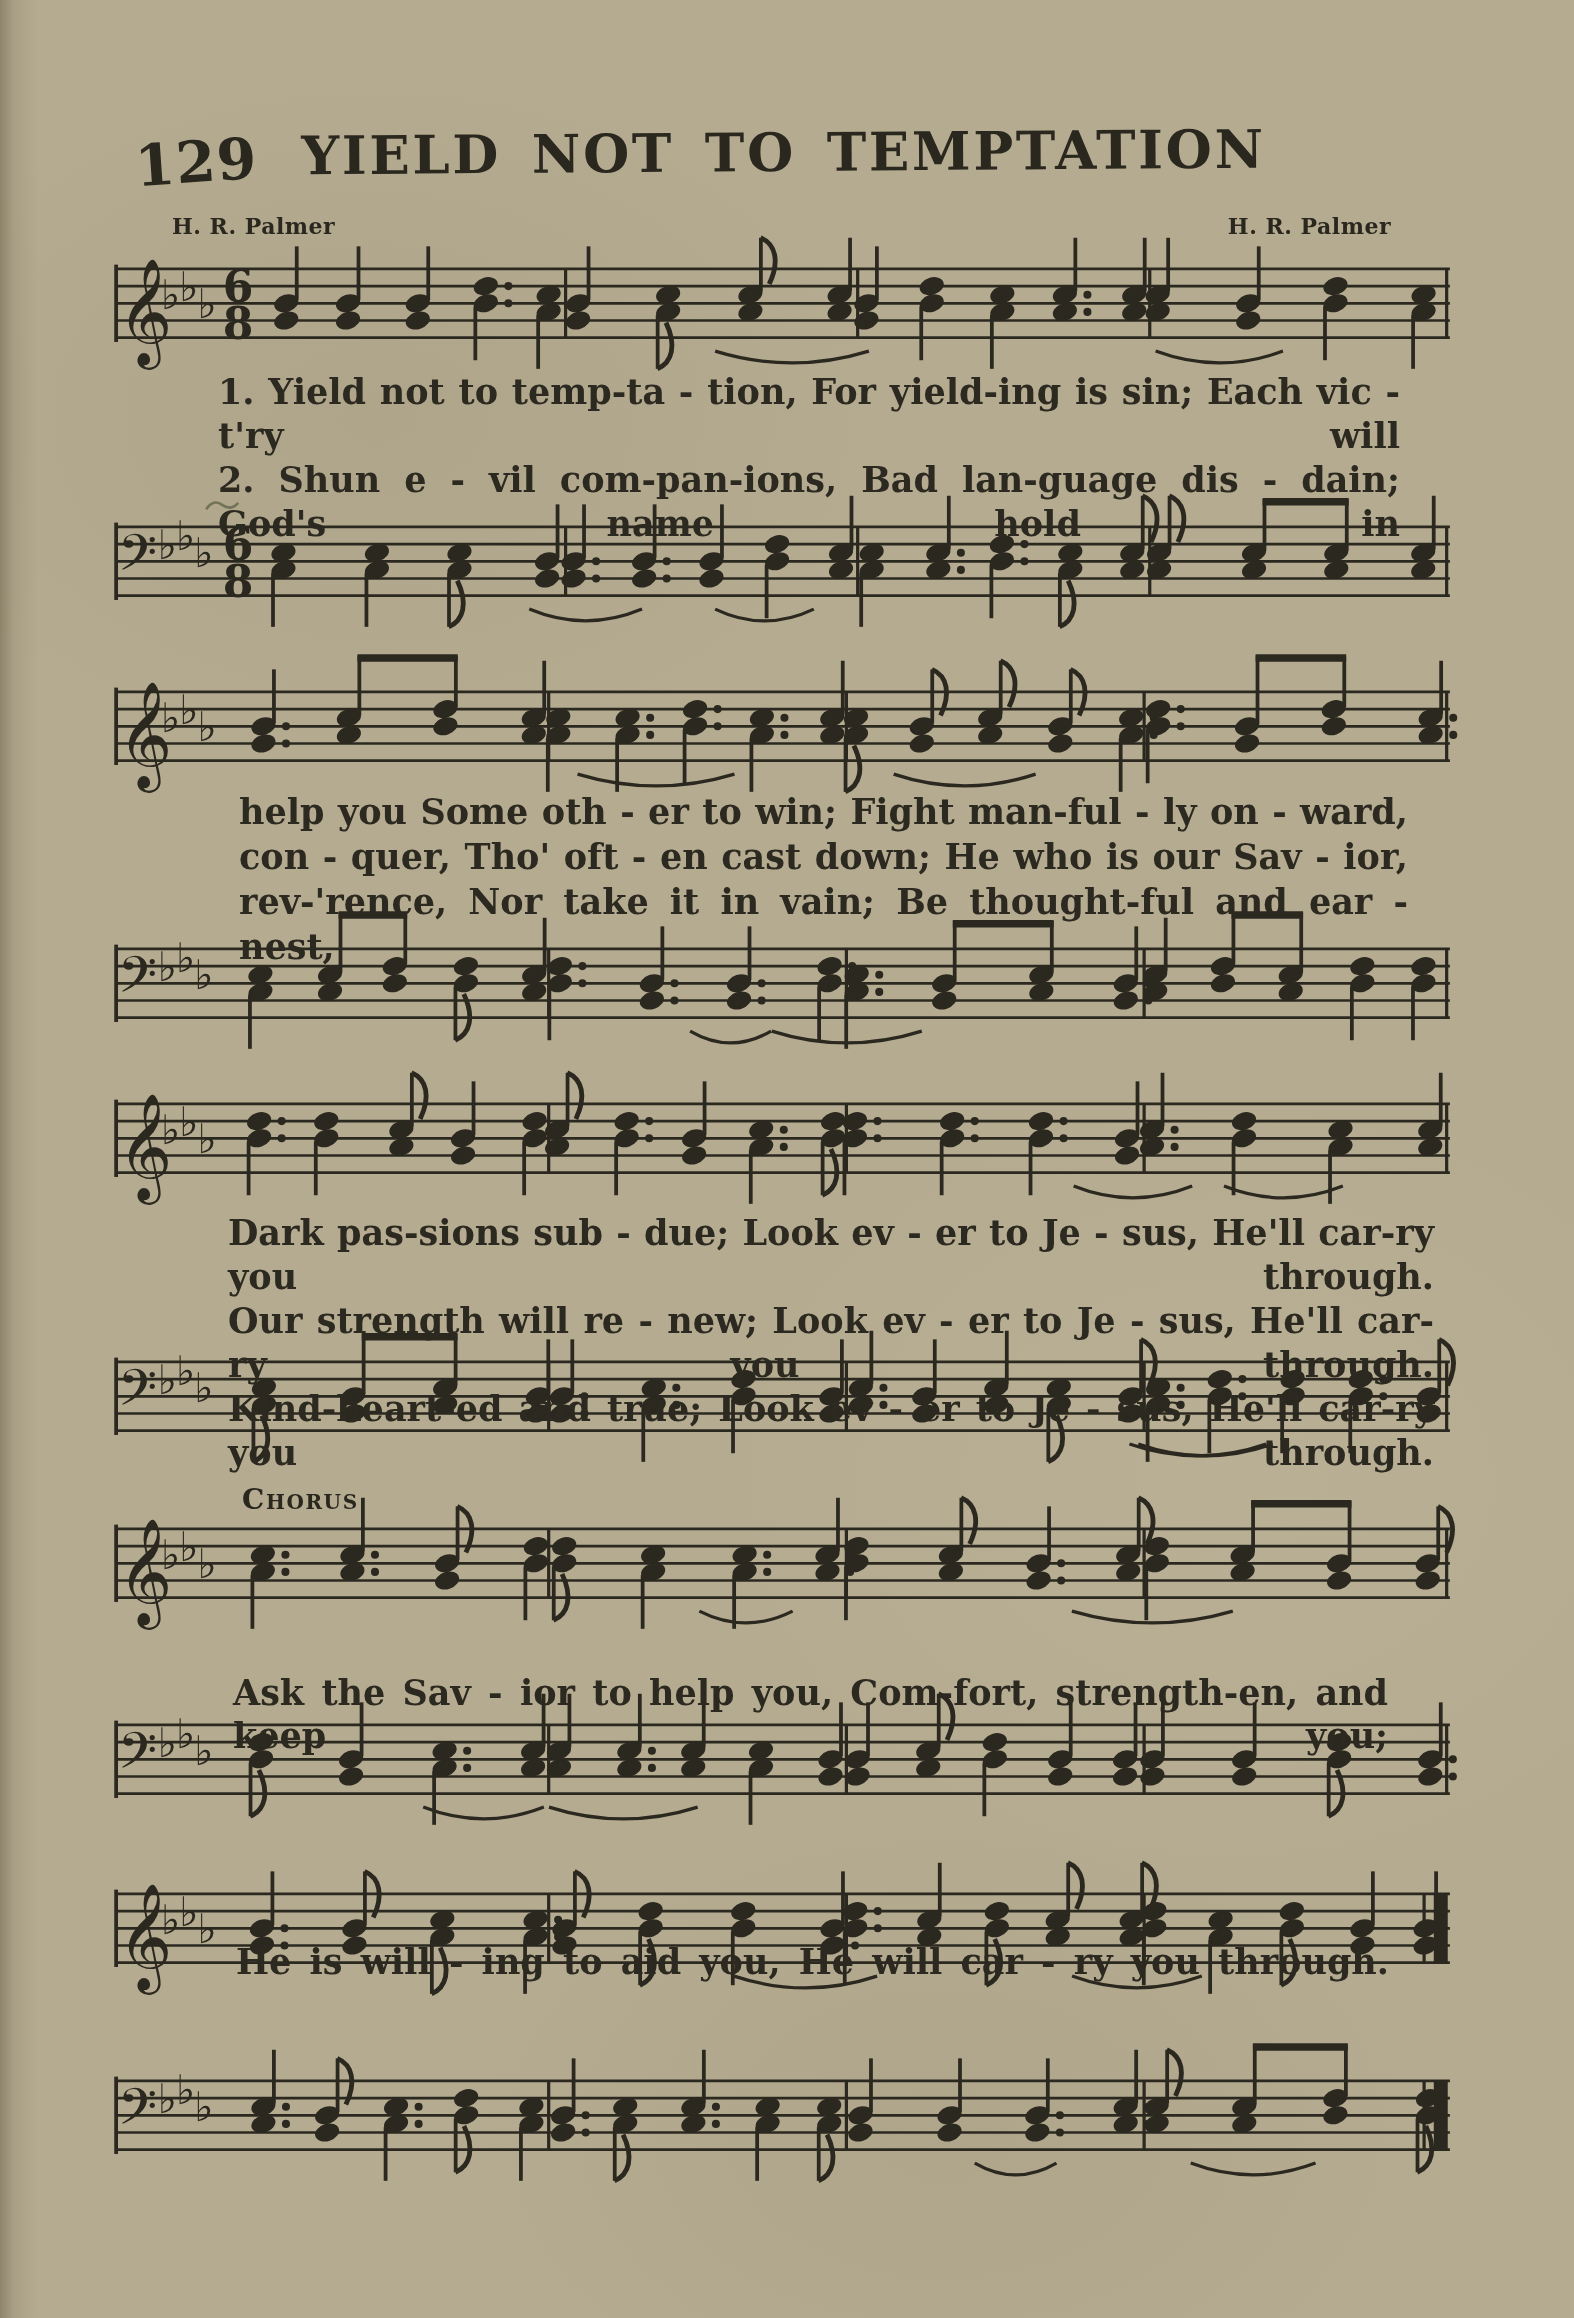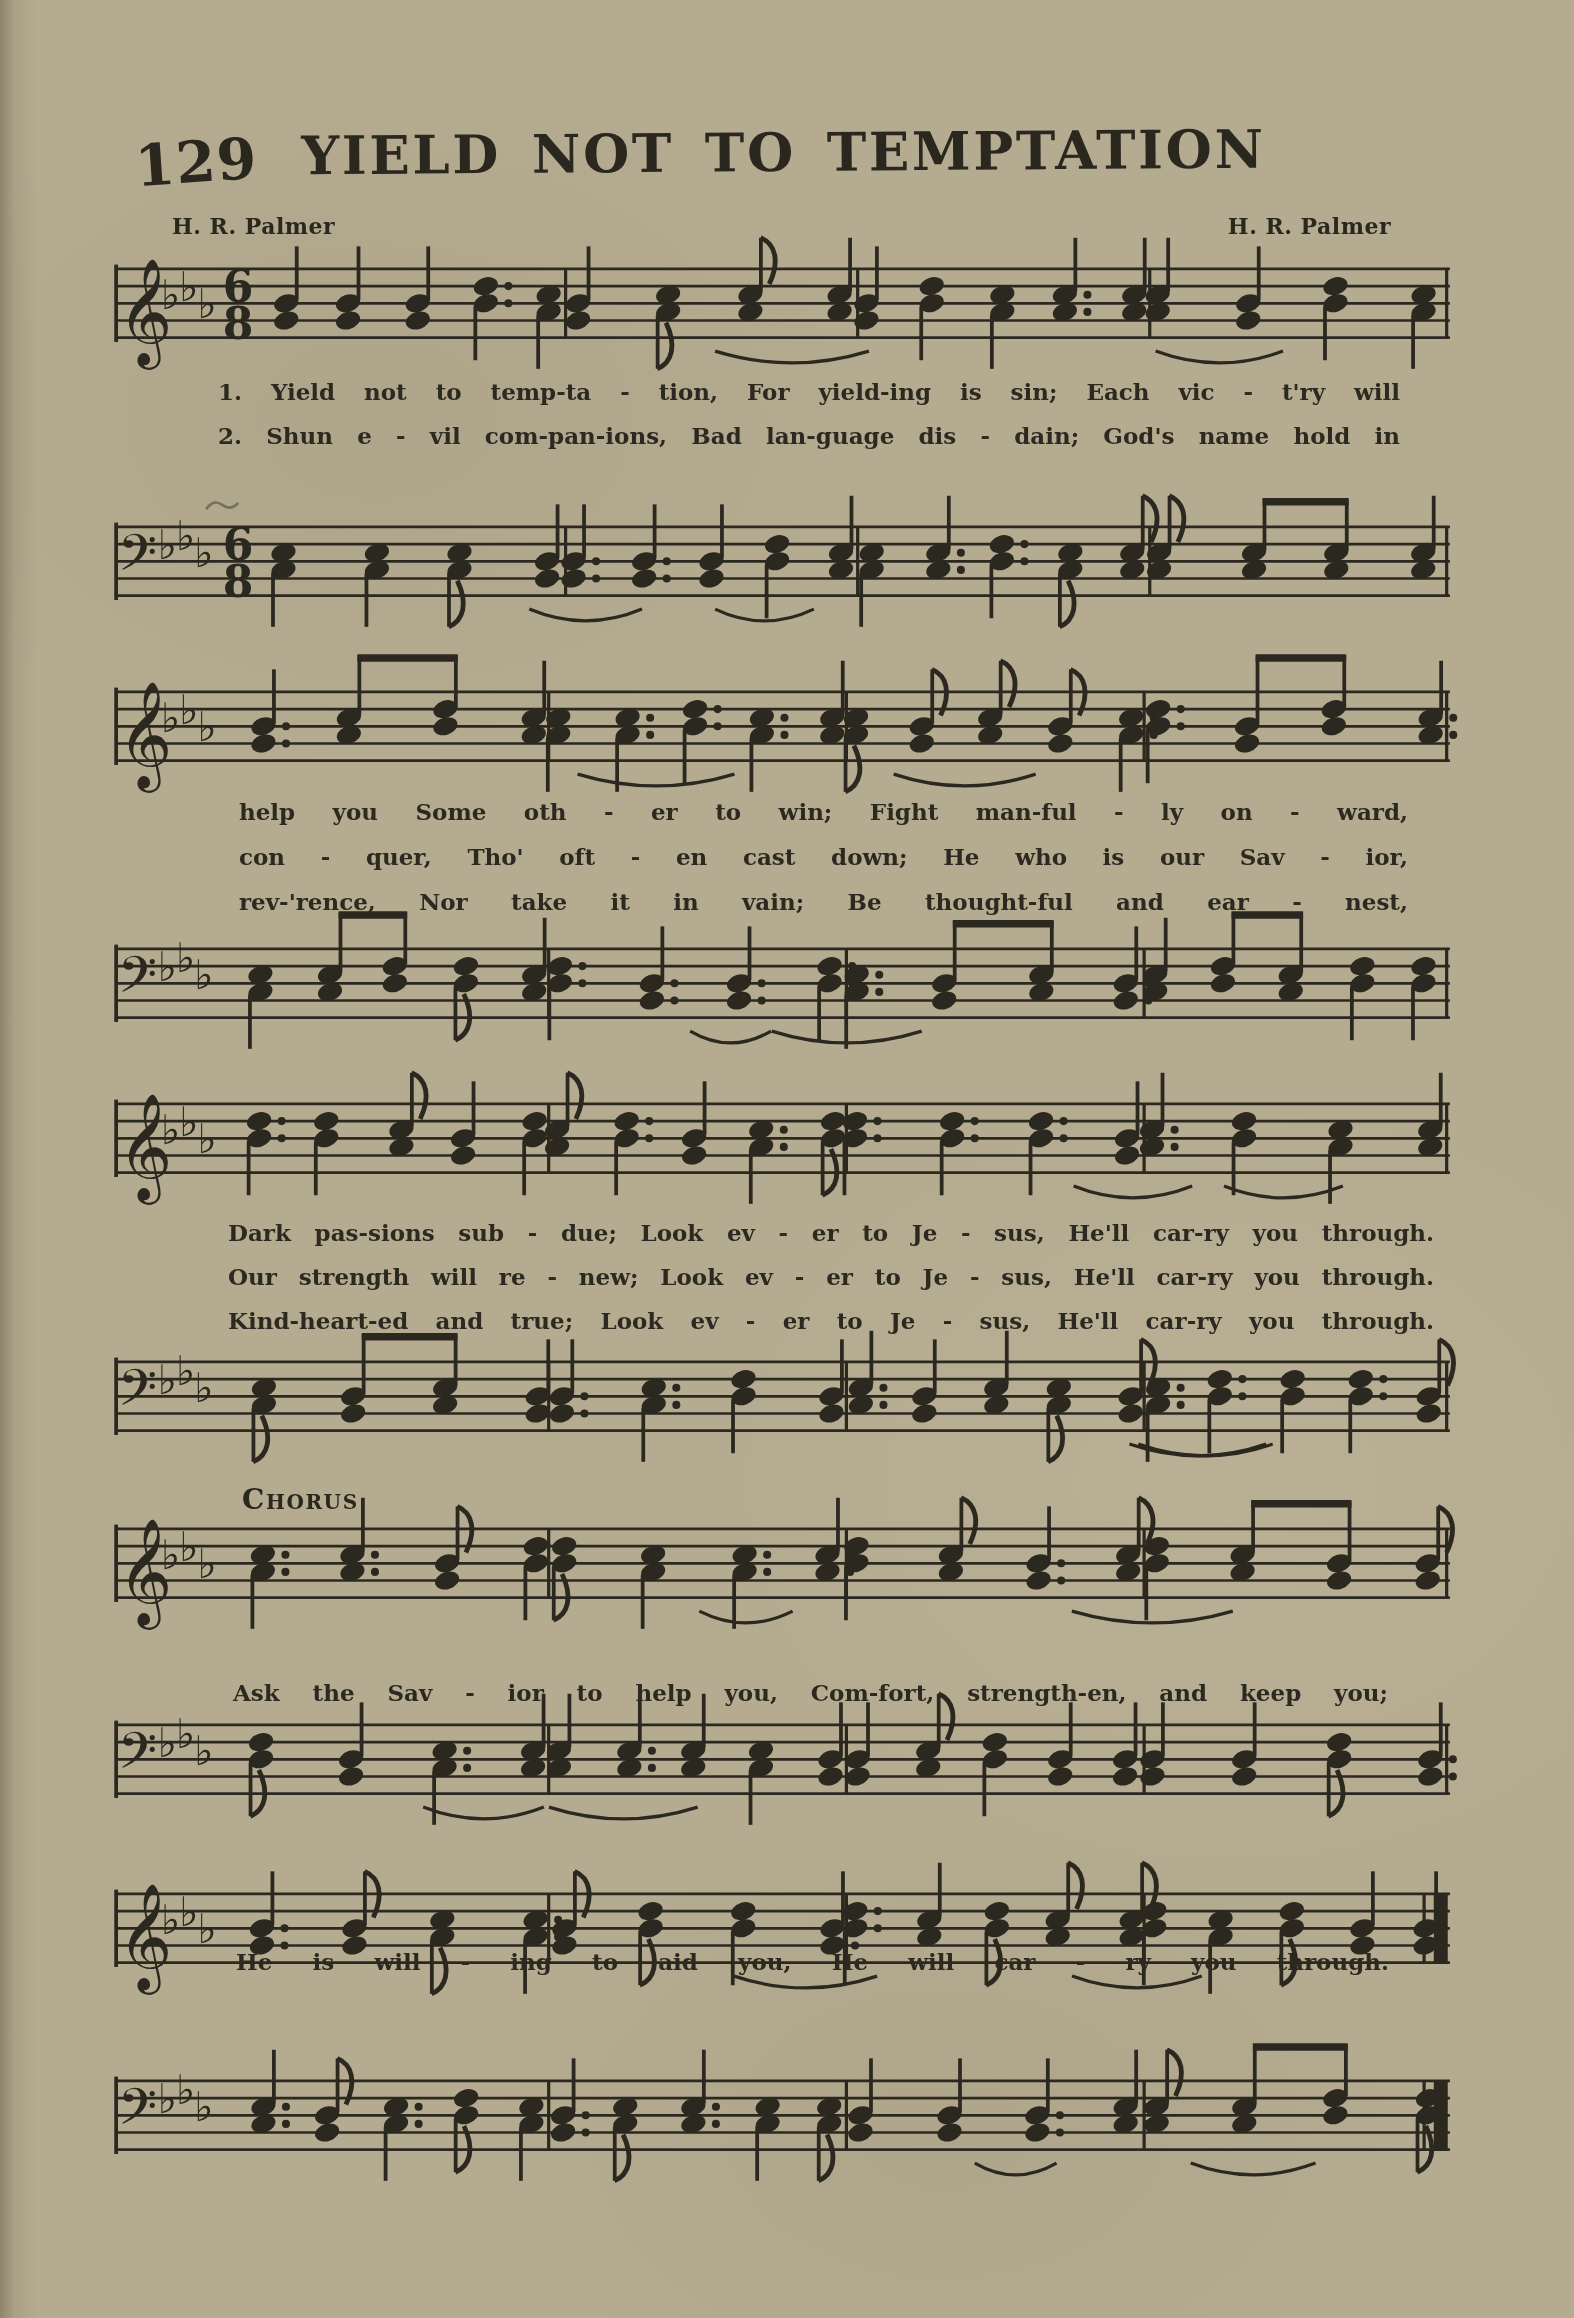--- a/index.html
+++ b/index.html
@@ -19,21 +19,21 @@
     font-size:57px;font-weight:700;letter-spacing:1.1px;
     transform:rotate(-4deg);
   }
   .hymn-title{
     left:116px;width:1335px;text-align:center;
     font-size:53px;font-weight:700;letter-spacing:2.7px;word-spacing:9.7px;
     transform:rotate(-0.4deg);
   }
   .composer{font-size:22px;font-weight:700;letter-spacing:0.5px;}
   .lyr{
-    position:absolute;font-weight:700;font-size:23px;color:#2c2920;
+    position:absolute;font-weight:700;font-size:35px;color:#2c2920;
     text-align:justify;letter-spacing:0px;
   }
   .lyr .ln{text-align:justify;text-align-last:justify;white-space:nowrap0;}
   .lyr .ln{display:block;}
   .chorus-label{
     font-size:28px;font-weight:700;font-variant:small-caps;letter-spacing:1.6px;
   }
   #staves svg{position:absolute;}
 </style>
 </head>

